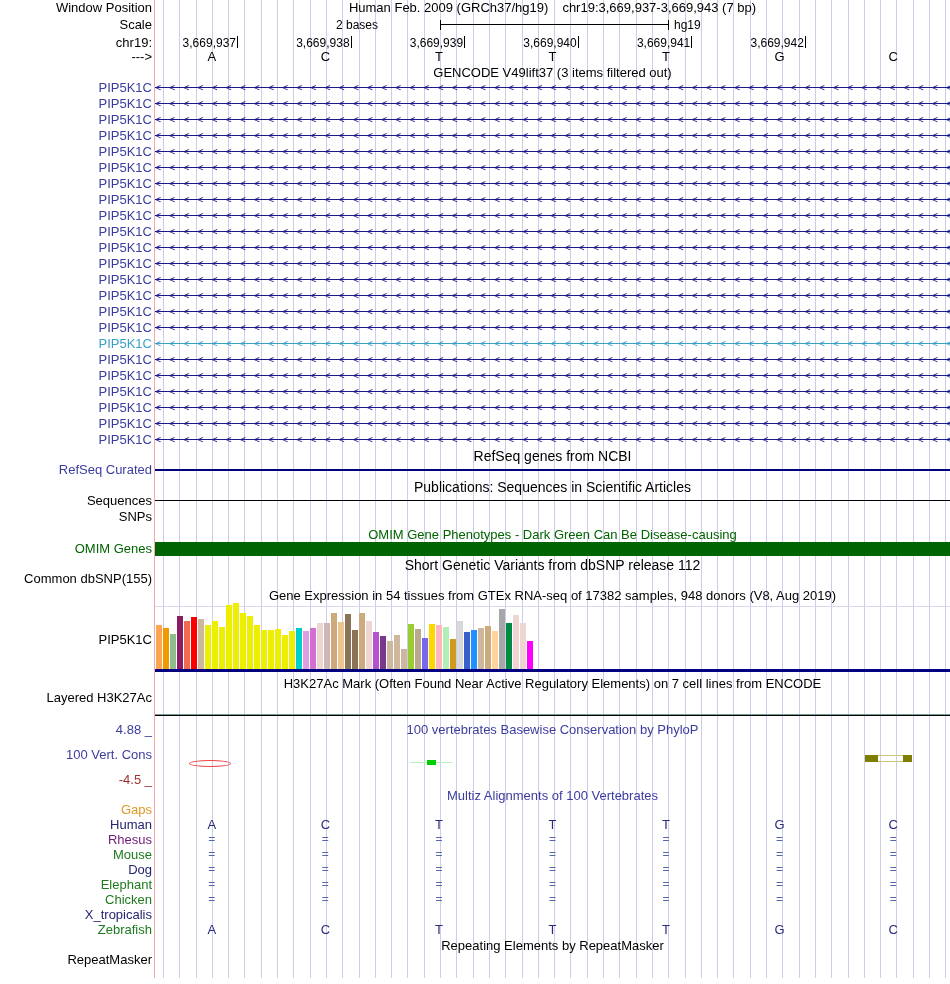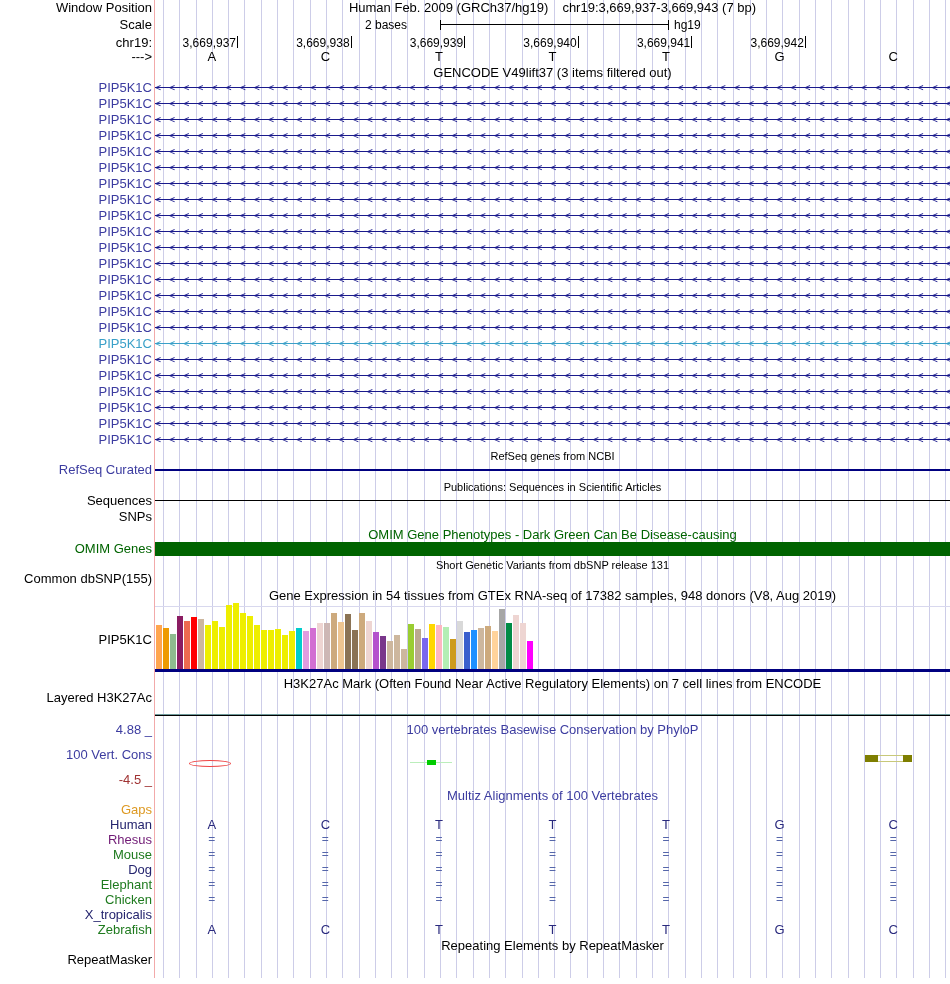--- a/index.html
+++ b/index.html
@@ -3,29 +3,29 @@
 <meta charset="utf-8">
 <style>
   html,body{margin:0;padding:0;background:#fff;}
   .browser{position:relative;width:950px;height:984px;background:#fff;overflow:hidden;
            font-family:"Liberation Sans","DejaVu Sans",sans-serif;color:#000;text-decoration:underline;}
   .grid{position:absolute;left:163px;top:0;width:784px;height:978px;
         background-image:repeating-linear-gradient(to right,#cdcde8 0,#cdcde8 1px,transparent 1px,transparent 16.3px);}
   .pinkline{position:absolute;left:154px;top:0;width:1px;height:978px;background:#f2aaaa;}
   .llabel{position:absolute;left:0;width:152px;text-align:right;font-size:13px;height:14px;line-height:14px;white-space:nowrap;}
   .ctitle{position:absolute;left:155px;width:795px;text-align:center;font-size:13px;height:14px;line-height:14px;white-space:nowrap;}
-  .small{font-size:11px;}
+  .small{font-size:14px;}
   .blue{color:#3c3ca0;}
   .teal{color:#3aa0c8;}
   .green{color:#006400;}
   .red{color:#a03333;}
   .orange{color:#dd9922;}
   .hline{position:absolute;left:155px;width:795px;}
   .hdr{position:absolute;left:155px;top:1px;width:795px;display:flex;justify-content:center;gap:14px;font-size:13px;height:14px;line-height:14px;}
-  .scaletext{position:absolute;left:336px;top:18px;width:100px;text-align:center;font-size:12px;height:14px;line-height:14px;}
+  .scaletext{position:absolute;left:336px;top:18px;width:100px;text-align:left;font-size:12px;height:14px;line-height:14px;}
   .scalegenome{position:absolute;left:674px;top:18px;font-size:12px;height:14px;line-height:14px;}
   .scalebar{position:absolute;left:440px;top:20px;width:227px;height:10px;
             border-left:1px solid #000;border-right:1px solid #000;
             background-image:linear-gradient(transparent 4px,#000 4px,#000 5px,transparent 5px);}
   .poslab{position:absolute;text-align:right;font-size:12px;height:14px;line-height:14px;white-space:nowrap;}
   .baselab{position:absolute;font-size:13px;width:40px;text-align:center;height:14px;line-height:14px;}
   .generow{position:absolute;left:155px;width:795px;height:16px;overflow:hidden;}
   .navy-row{color:#1a1a8c;}
   .teal-row{color:#3aa0c8;}
   .arrows{display:block;font-family:"DejaVu Sans Mono",monospace;font-size:10px;line-height:16px;
@@ -66,21 +66,21 @@
 
   <div class="ctitle small" style="top:480px">Publications: Sequences in Scientific Articles</div>
   <div class="llabel" style="top:494px">Sequences</div>
   <div class="hline" style="top:500px;height:1px;background:#000"></div>
   <div class="llabel" style="top:510px">SNPs</div>
 
   <div class="ctitle green" style="top:528px">OMIM Gene Phenotypes - Dark Green Can Be Disease-causing</div>
   <div class="llabel green" style="top:542px">OMIM Genes</div>
   <div class="hline" style="top:542px;height:14px;background:#006400"></div>
 
-  <div class="ctitle small" style="top:558px">Short Genetic Variants from dbSNP release 131</div>
+  <div class="ctitle small" style="top:558px">Short Genetic Variants from dbSNP release 112</div>
   <div class="llabel" style="top:572px">Common dbSNP(155)</div>
 
   <div class="ctitle" style="top:589px">Gene Expression in 54 tissues from GTEx RNA-seq of 17382 samples, 948 donors (V8, Aug 2019)</div>
   <div class="hline" style="top:606px;height:1px;background:#d8d8ee"></div>
   <div class="llabel" style="top:633px">PIP5K1C</div>
   <div class="hline" style="top:669px;height:3px;background:#000080"></div>
 
   <div class="ctitle" style="top:677px">H3K27Ac Mark (Often Found Near Active Regulatory Elements) on 7 cell lines from ENCODE</div>
   <div class="llabel" style="top:691px">Layered H3K27Ac</div>
   <div class="hline" style="top:714px;height:2px;background:linear-gradient(#6e9999 0,#6e9999 1px,#000 1px)"></div>

